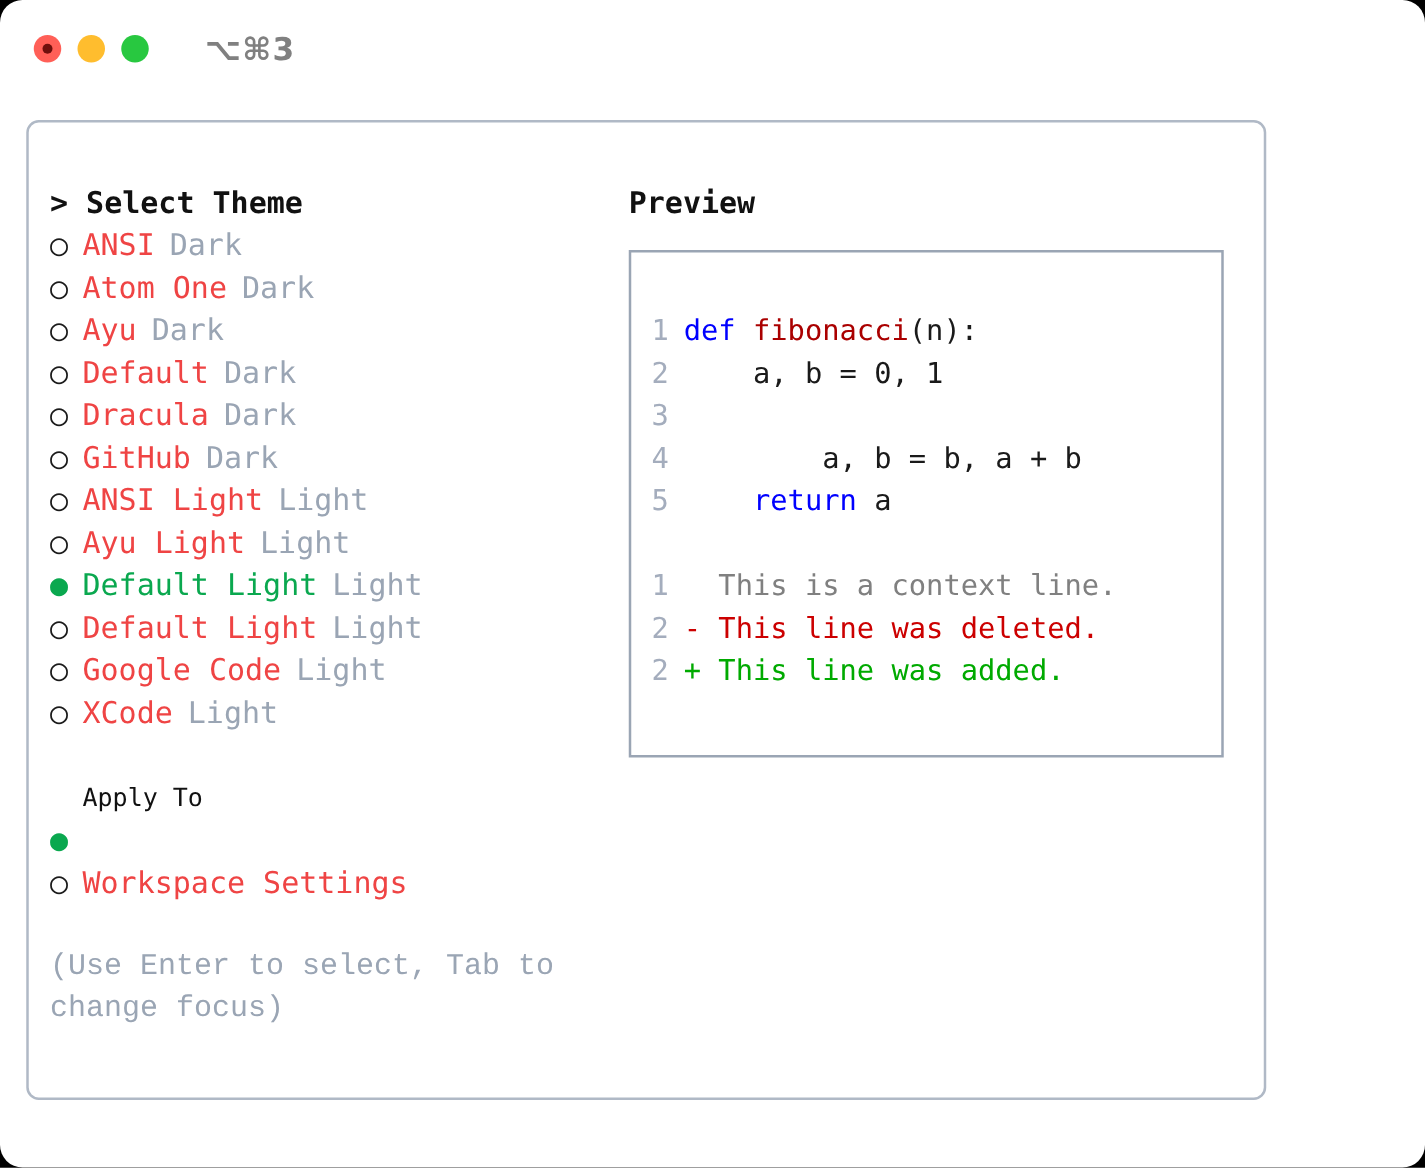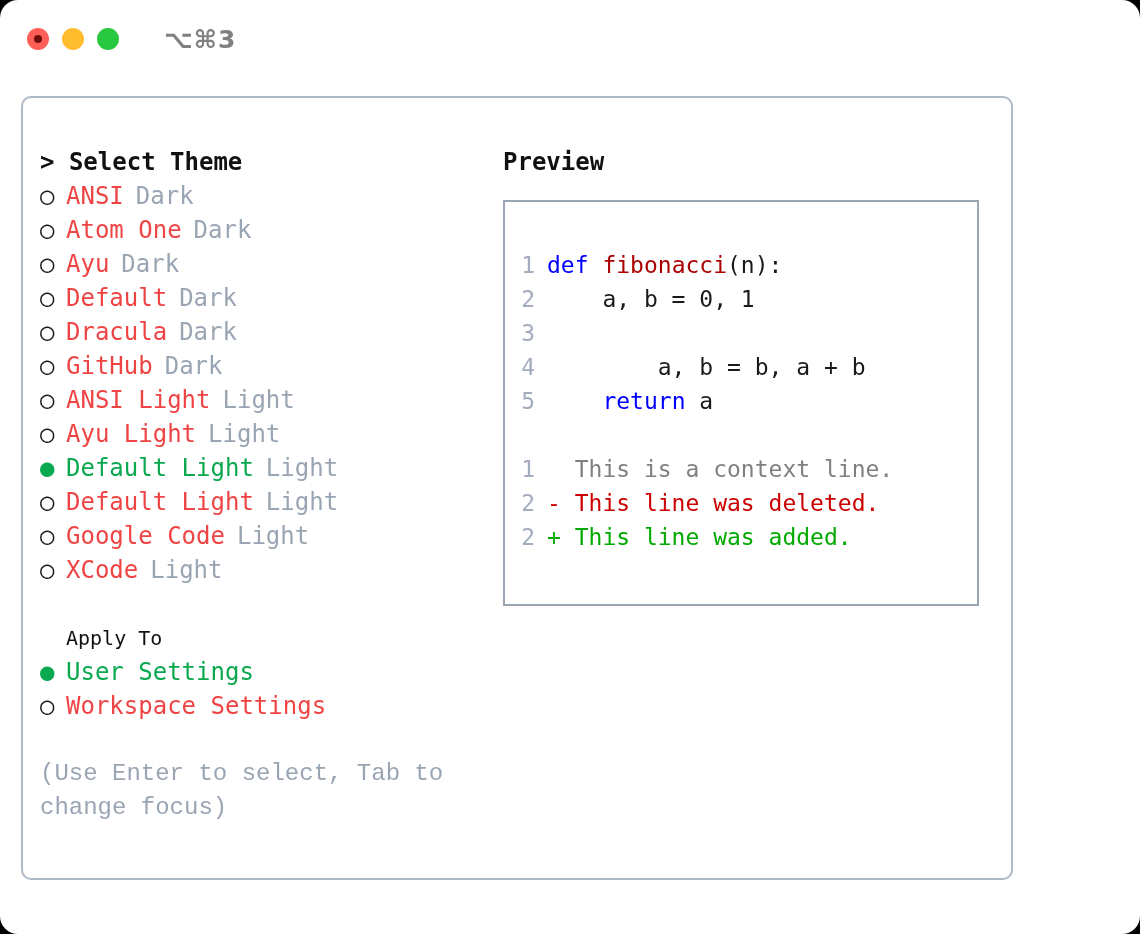--- a/index.html
+++ b/index.html
@@ -298,21 +298,20 @@
 
         </div>
 
         <div class="spacer-row"></div>
 
         <div class="subheading">Apply To</div>
 
         <div>
           <div class="opt-row selected">
             <span class="bullet sel">●</span>
-            <span class="opt-label">User Settings</span>
           </div>
           <div class="opt-row">
             <span class="bullet">○</span>
             <span class="opt-label">Workspace Settings</span>
           </div>
         </div>
 
         <div class="spacer-row"></div>
 
         <div class="hint">(Use Enter to select, Tab to change focus)</div>

